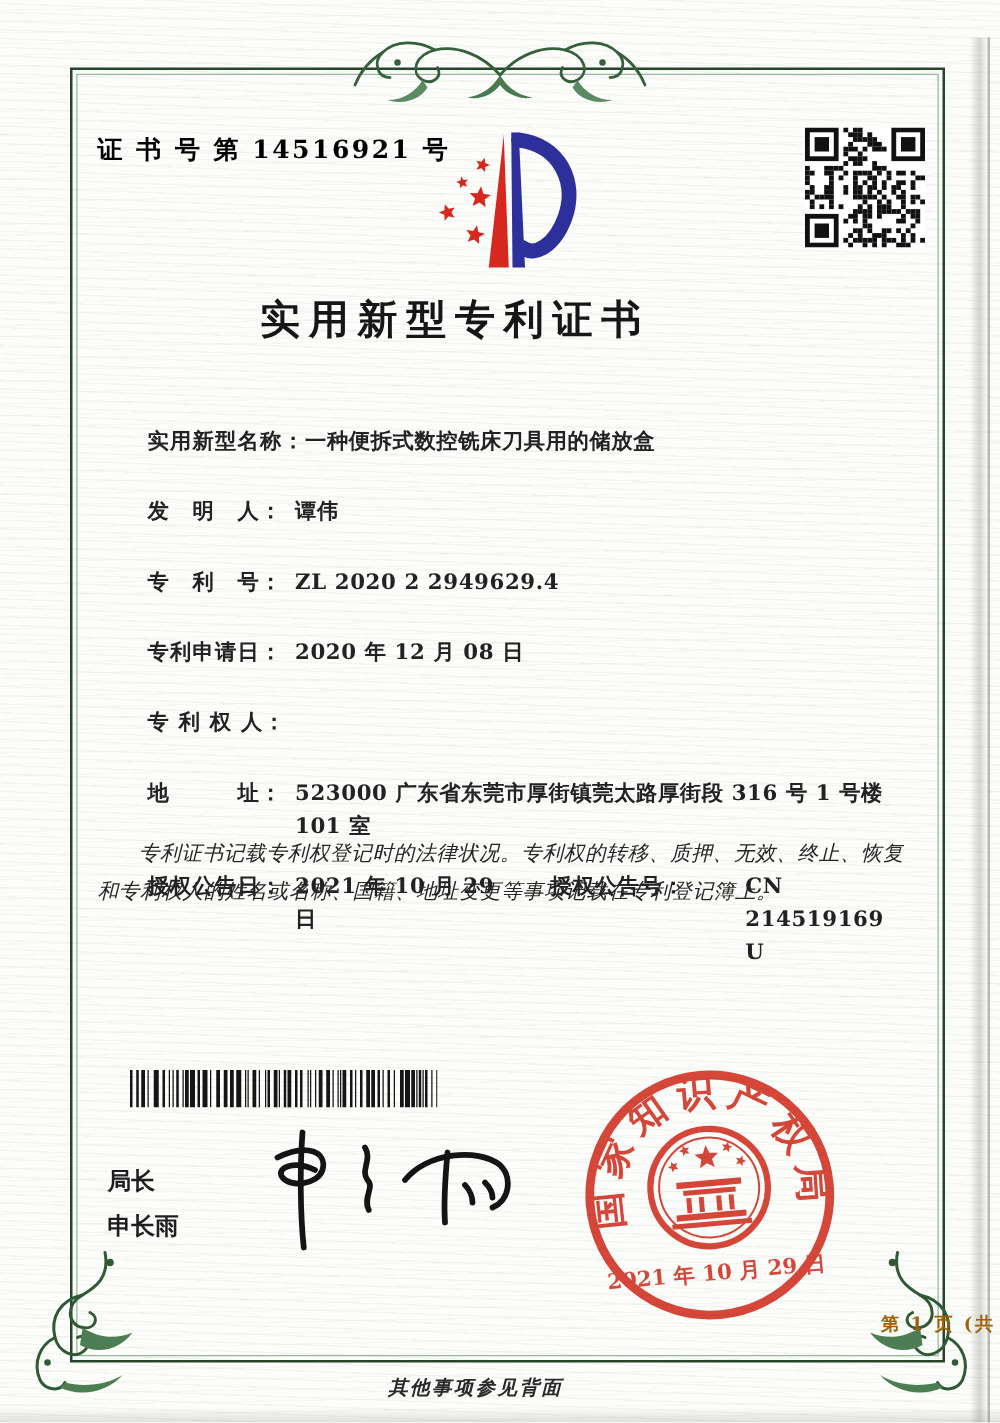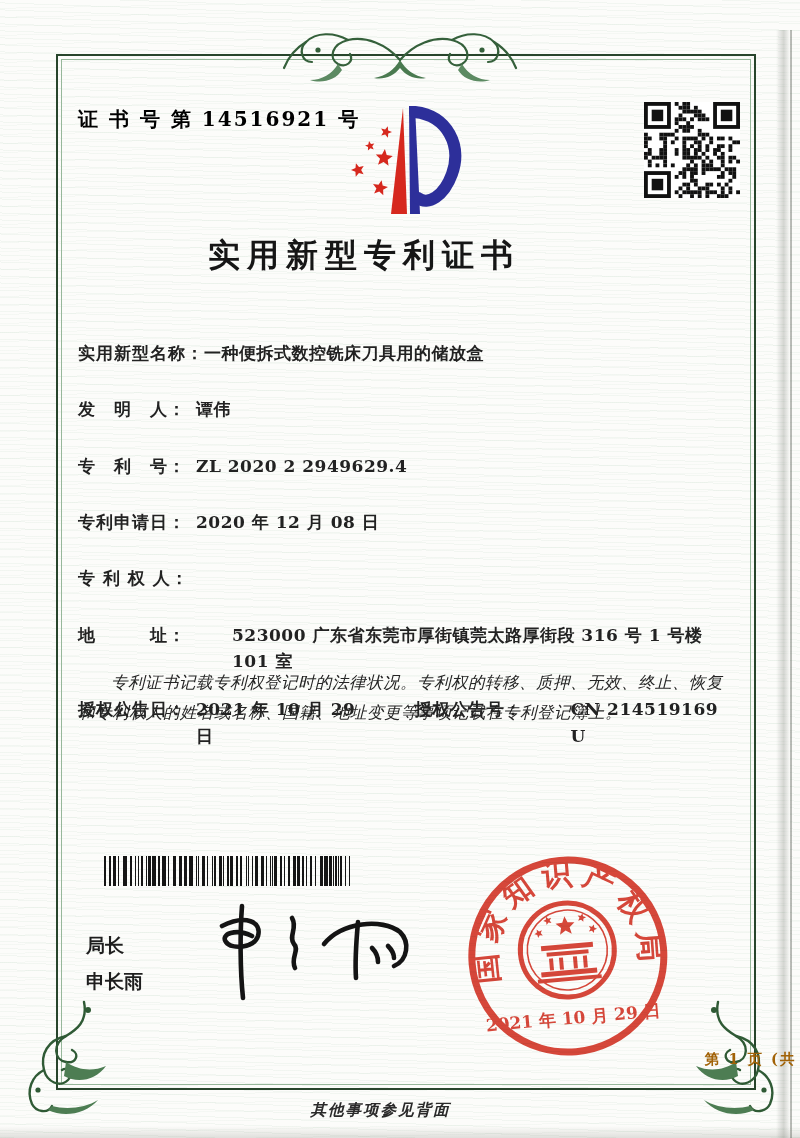--- a/index.html
+++ b/index.html
@@ -40,24 +40,24 @@
   }
   #logo{position:absolute;left:336px;top:98px;z-index:4;}
   #qr{position:absolute;left:644px;top:102px;z-index:4;background:#fff;}
 
   .title{
     position:absolute;left:0;width:728px;top:234px;z-index:4;
     text-align:center;font-size:32px;font-weight:700;letter-spacing:7px;color:#161616;
   }
 
   .fields{position:absolute;left:78px;top:340px;width:650px;z-index:4;font-size:17px;}
-  .frow{display:flex;align-items:flex-start;margin-bottom:30px;line-height:1.55;}
+  .frow{display:flex;align-items:flex-start;margin-bottom:30px;line-height:1.55;margin-left:40px;}
   .flabel{flex:0 0 auto;min-width:118px;font-weight:600;white-space:pre;letter-spacing:1px;color:#222;}
   .fvalue{font-weight:600;letter-spacing:.5px;color:#222;max-width:520px;}
-  .frow.addr{margin-bottom:22px;gap:36px;}
+  .frow.addr{margin-bottom:22px;}
   .pair2{margin-left:42px;display:flex;gap:48px;}
 
   .body-text{position:absolute;left:78px;top:668px;width:648px;z-index:4;
     font-size:16.5px;line-height:1.82;font-style:italic;color:#252525;}
   .body-text p{margin:0;text-indent:2em;letter-spacing:.5px;}
 
   #barcode{position:absolute;left:104px;top:856px;z-index:4;}
 
   .sig-block{position:absolute;left:86px;top:928px;z-index:4;font-size:19px;font-weight:600;
     line-height:1.9;color:#1e1e1e;font-family:Liberation Serif, serif;}

